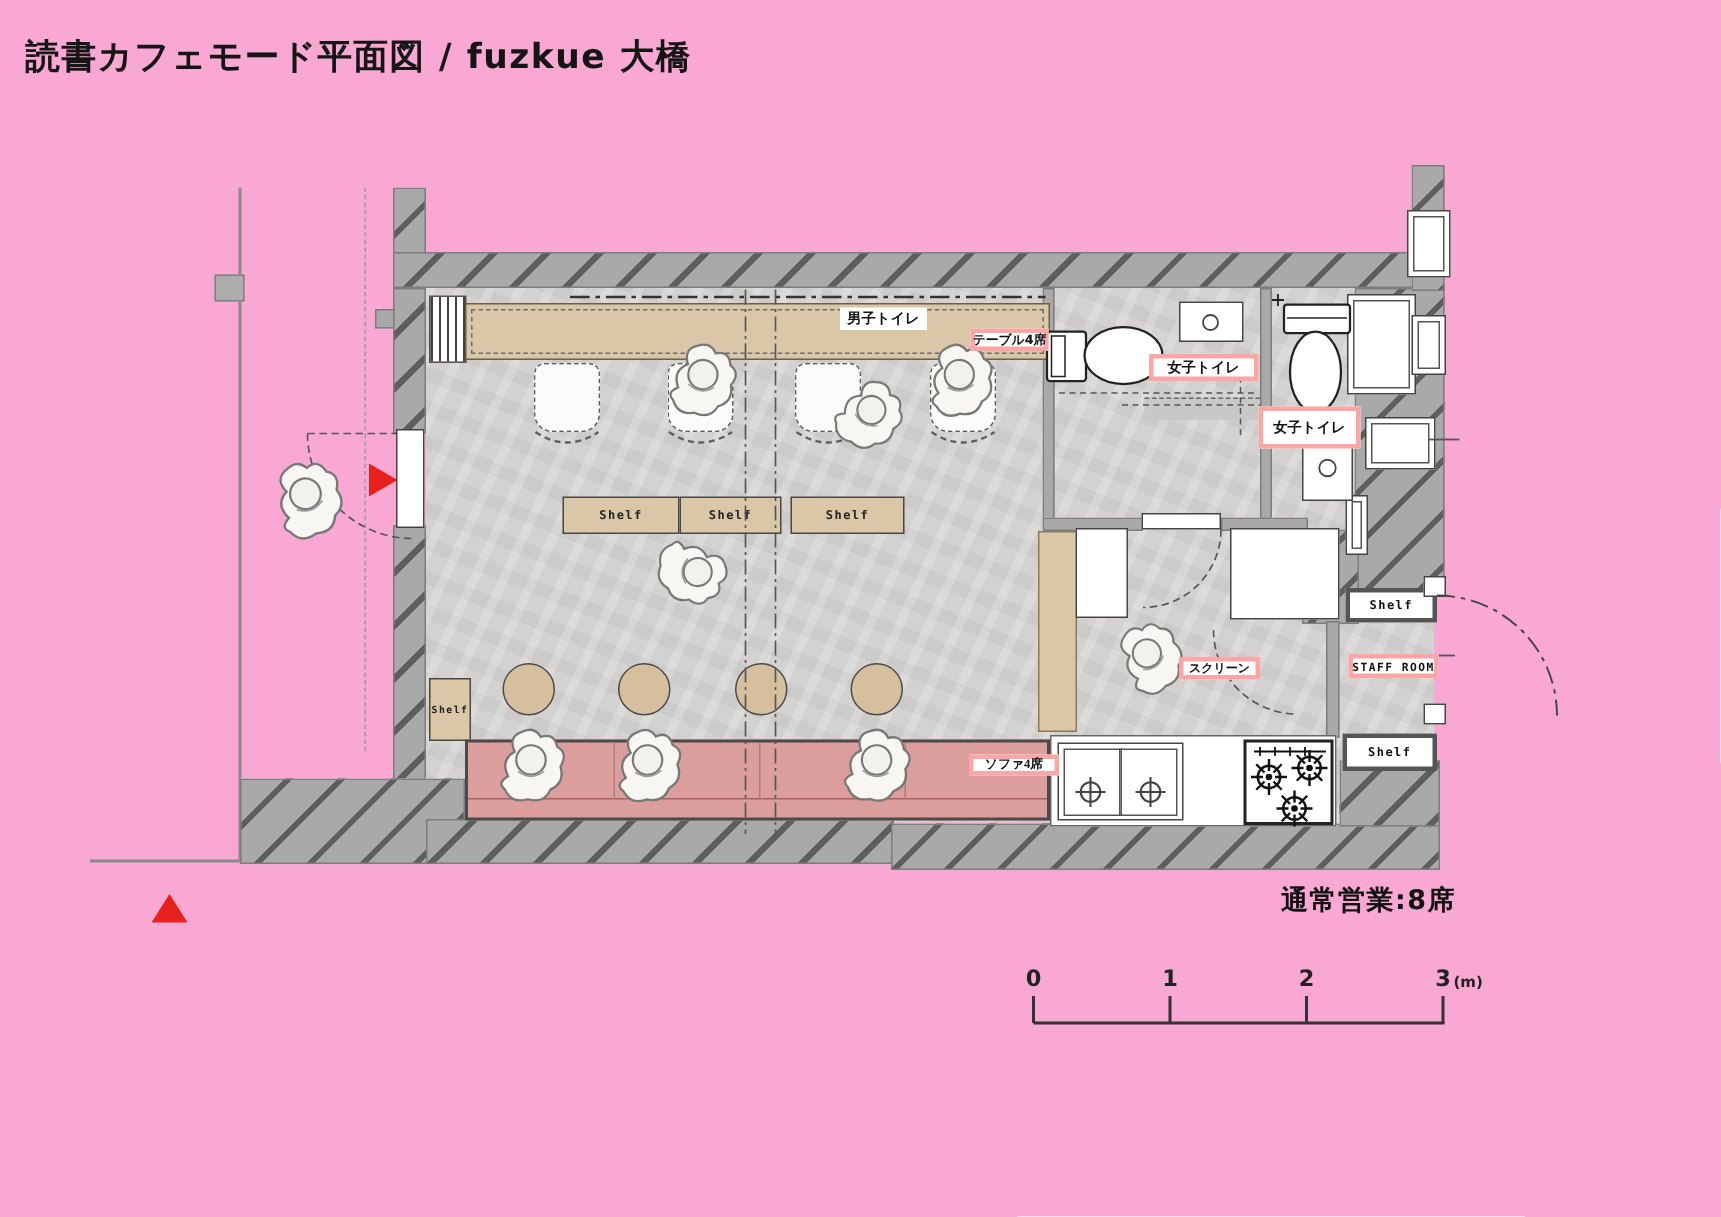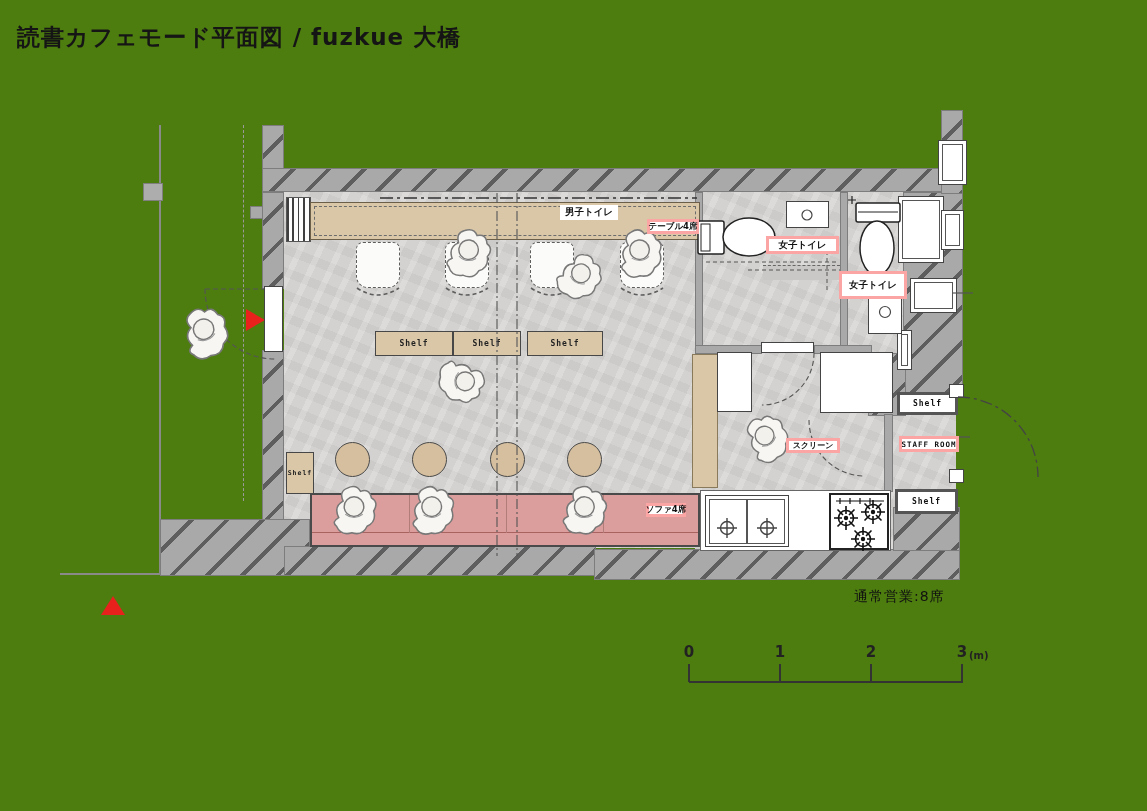--- a/index.html
+++ b/index.html
@@ -1,16 +1,16 @@
 <!DOCTYPE html>
 <html><head>
 <meta charset="utf-8">
 <style>
   html,body{margin:0;padding:0;background:#fff;}
-  #stage{position:relative;width:1147px;height:811px;background:#4d7c0f;overflow:hidden;
+  #stage{position:relative;width:1147px;height:811px;background:#f9a8d4;overflow:hidden;
          font-family:"DejaVu Sans","Liberation Sans",sans-serif;}
   .abs{position:absolute;}
   
   .title{left:17px;top:22px;font-size:23px;font-weight:bold;color:#151515;letter-spacing:1px;}
   
   .wall{background-color:#a9a9a9;
         background-image:repeating-linear-gradient(135deg,transparent 0 21px,#5e5e5e 21px 25px);
         box-shadow:inset 0 0 0 1px #7d7d7d;}
   .wall-plain{background:#a9a9a9;box-shadow:inset 0 0 0 1px #7d7d7d;}
   
@@ -39,21 +39,21 @@
        display:flex;align-items:center;justify-content:center;box-sizing:border-box;white-space:nowrap;}
   .lbl.noborder{border:none;}
   .mono{font-family:"DejaVu Sans Mono","Liberation Mono",monospace;letter-spacing:1px;}
   
   .propline{background:#8a8a8a;}
   .dashv{border-left:1px dashed #9a9a9a;}
   .tri-right{width:0;height:0;border-top:11px solid transparent;border-bottom:11px solid transparent;border-left:19px solid #e8211d;}
   .tri-up{width:0;height:0;border-left:12px solid transparent;border-right:12px solid transparent;border-bottom:19px solid #e8211d;}
   .scale-num{font-size:15px;font-weight:bold;color:#222;width:22px;text-align:center;}
   .scale-unit{font-size:10px;font-weight:bold;color:#222;}
-  .note{font-size:14px;font-weight:normal;color:#111;letter-spacing:1px;}
+  .note{font-size:18px;font-weight:bold;color:#111;letter-spacing:1px;}
 </style>
 </head>
 <body>
 
 <div id="stage">
 
   <div class="abs title">読書カフェモード平面図 / fuzkue 大橋</div>
 
   <div class="abs propline" style="left:159px;top:125px;width:2px;height:448px;"></div>
   <div class="abs" style="left:143px;top:183px;width:18px;height:16px;background:#adadad;border:1px solid #808080;"></div>
@@ -221,21 +221,21 @@
       <use href="#person" width="48" height="54" x="560" y="484" transform="rotate(5 584 511)"></use>
     </g>
   </svg>
 
   <div class="abs lbl noborder" style="left:560px;top:205px;width:58px;height:15px;font-size:9.5px;">男子トイレ</div>
   <div class="abs lbl" style="left:647px;top:219px;width:52px;height:15px;font-size:8.5px;">テーブル4席</div>
   <div class="abs lbl" style="left:766px;top:236px;width:73px;height:18px;font-size:9.5px;">女子トイレ</div>
   <div class="abs lbl" style="left:839px;top:271px;width:68px;height:28px;font-size:9.5px;">女子トイレ</div>
   <div class="abs lbl" style="left:786px;top:438px;width:54px;height:15px;font-size:8px;">スクリーン</div>
   <div class="abs lbl mono" style="left:899px;top:436px;width:60px;height:16px;font-size:7.5px;">STAFF ROOM</div>
-  <div class="abs lbl" style="left:646px;top:503px;width:40px;height:14px;font-size:8.5px;">ソファ4席</div>
+  <div class="abs lbl" style="left:646px;top:503px;width:60px;height:14px;font-size:8.5px;font-family:Liberation Serif, serif;">ソファ4席</div>
   <div class="abs note" style="left:854px;top:588px;">通常営業:8席</div>
 
   <div class="abs">
     <div class="abs" style="left:689px;top:681px;width:274px;height:2px;background:#333;"></div>
     <div class="abs" style="left:688px;top:664px;width:2px;height:18px;background:#333;"></div>
     <div class="abs" style="left:779px;top:664px;width:2px;height:18px;background:#333;"></div>
     <div class="abs" style="left:870px;top:664px;width:2px;height:18px;background:#333;"></div>
     <div class="abs" style="left:961px;top:664px;width:2px;height:18px;background:#333;"></div>
     <div class="abs scale-num" style="left:678px;top:643px;">0</div>
     <div class="abs scale-num" style="left:769px;top:643px;">1</div>

